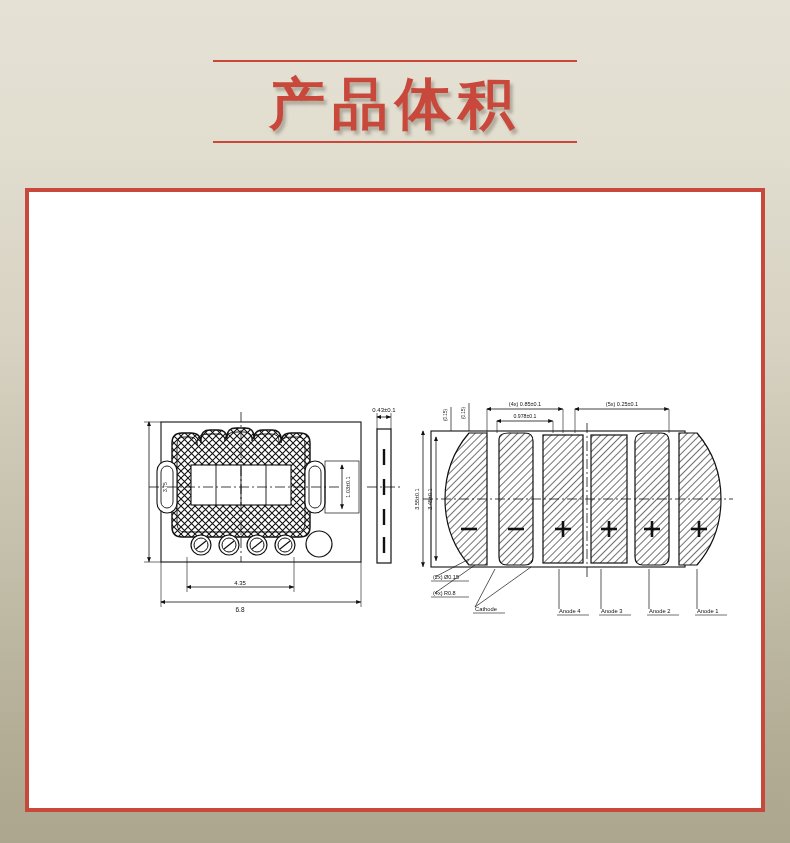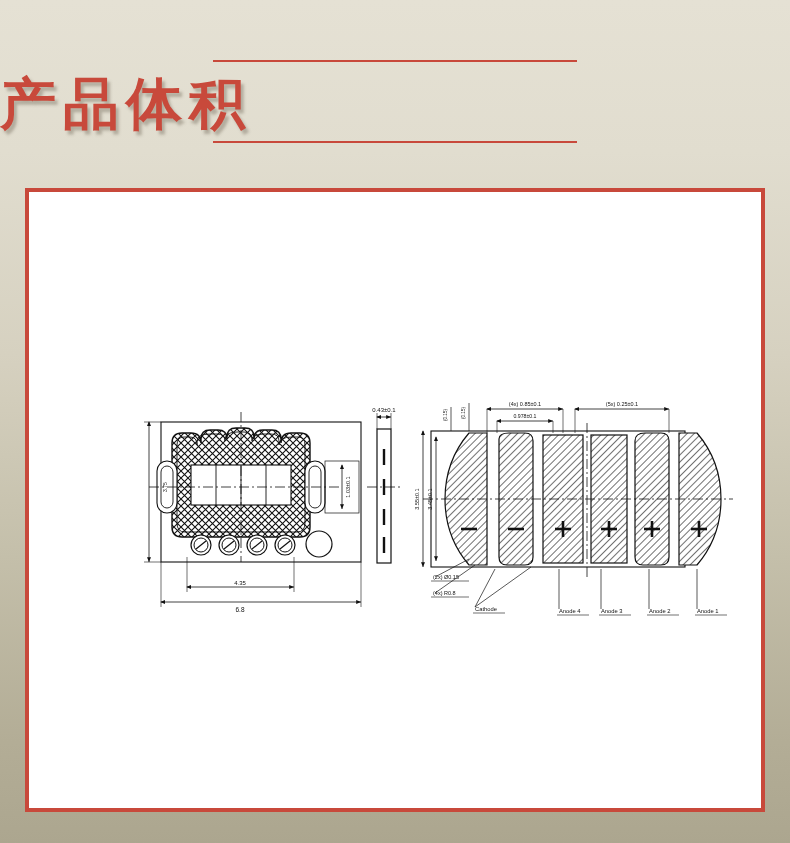--- a/index.html
+++ b/index.html
@@ -11,21 +11,21 @@
   }
   .page{position:relative;width:790px;height:843px;}
 
   
   .header{position:absolute;left:0;top:46px;width:790px;height:110px;}
   .rule{position:absolute;left:213px;width:364px;height:2px;background:#c8493b;}
   .rule.top{top:14px;}
   .rule.bottom{top:95px;}
   .title{
     position:absolute;left:0;top:26px;width:790px;
-    text-align:left;
+    text-align:center;
     font-size:56px;font-weight:bold;letter-spacing:7px;
     color:#c8493b;
     text-shadow:3px 4px 3px rgba(120,110,95,0.45);
     line-height:64px;
     font-family:"DejaVu Sans","Liberation Sans",sans-serif;
   }
 
   
   .panel{
     position:absolute;left:25px;top:188px;width:740px;height:624px;

